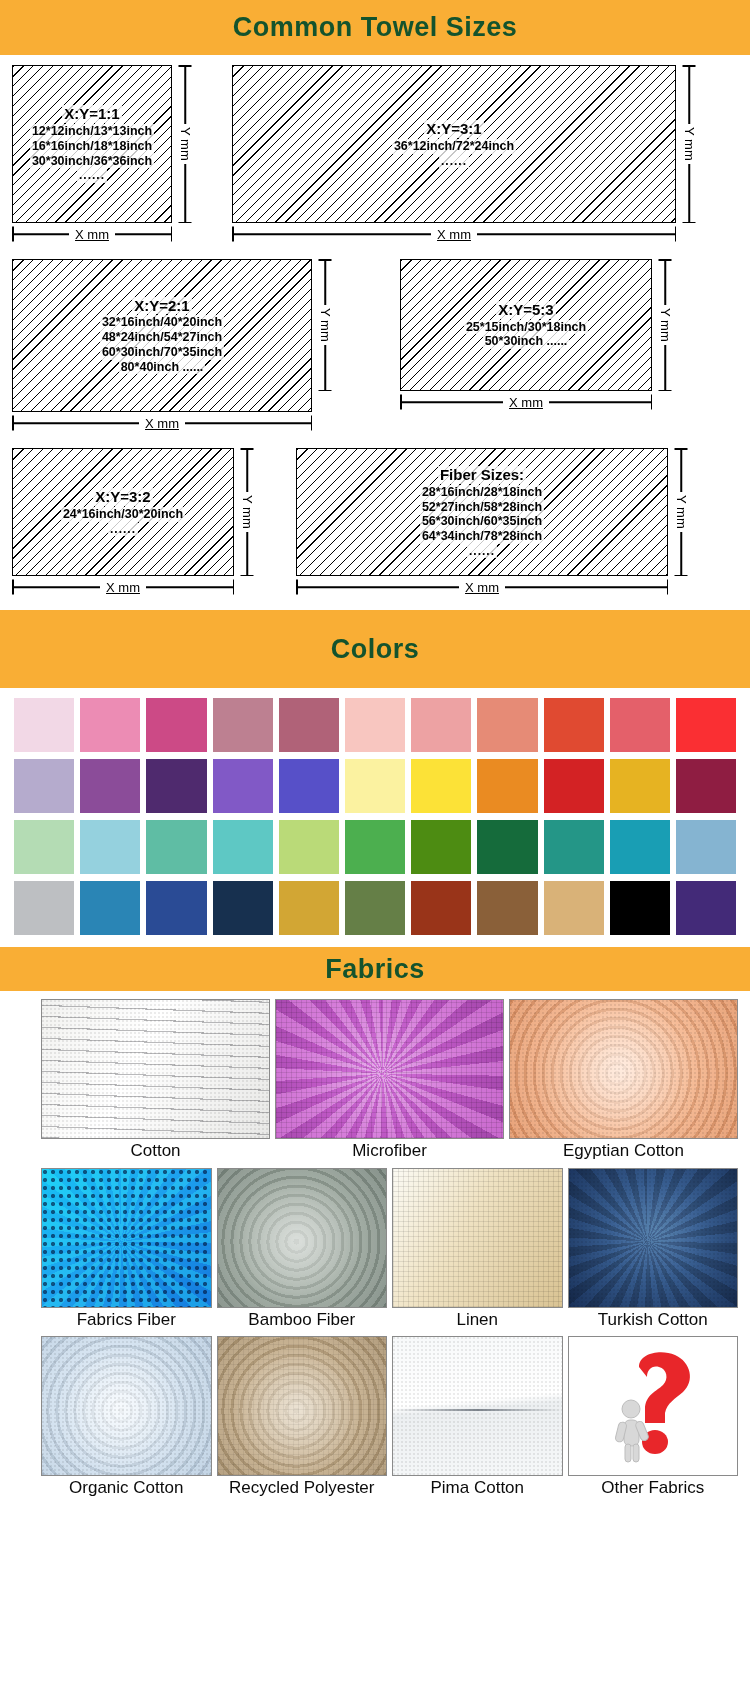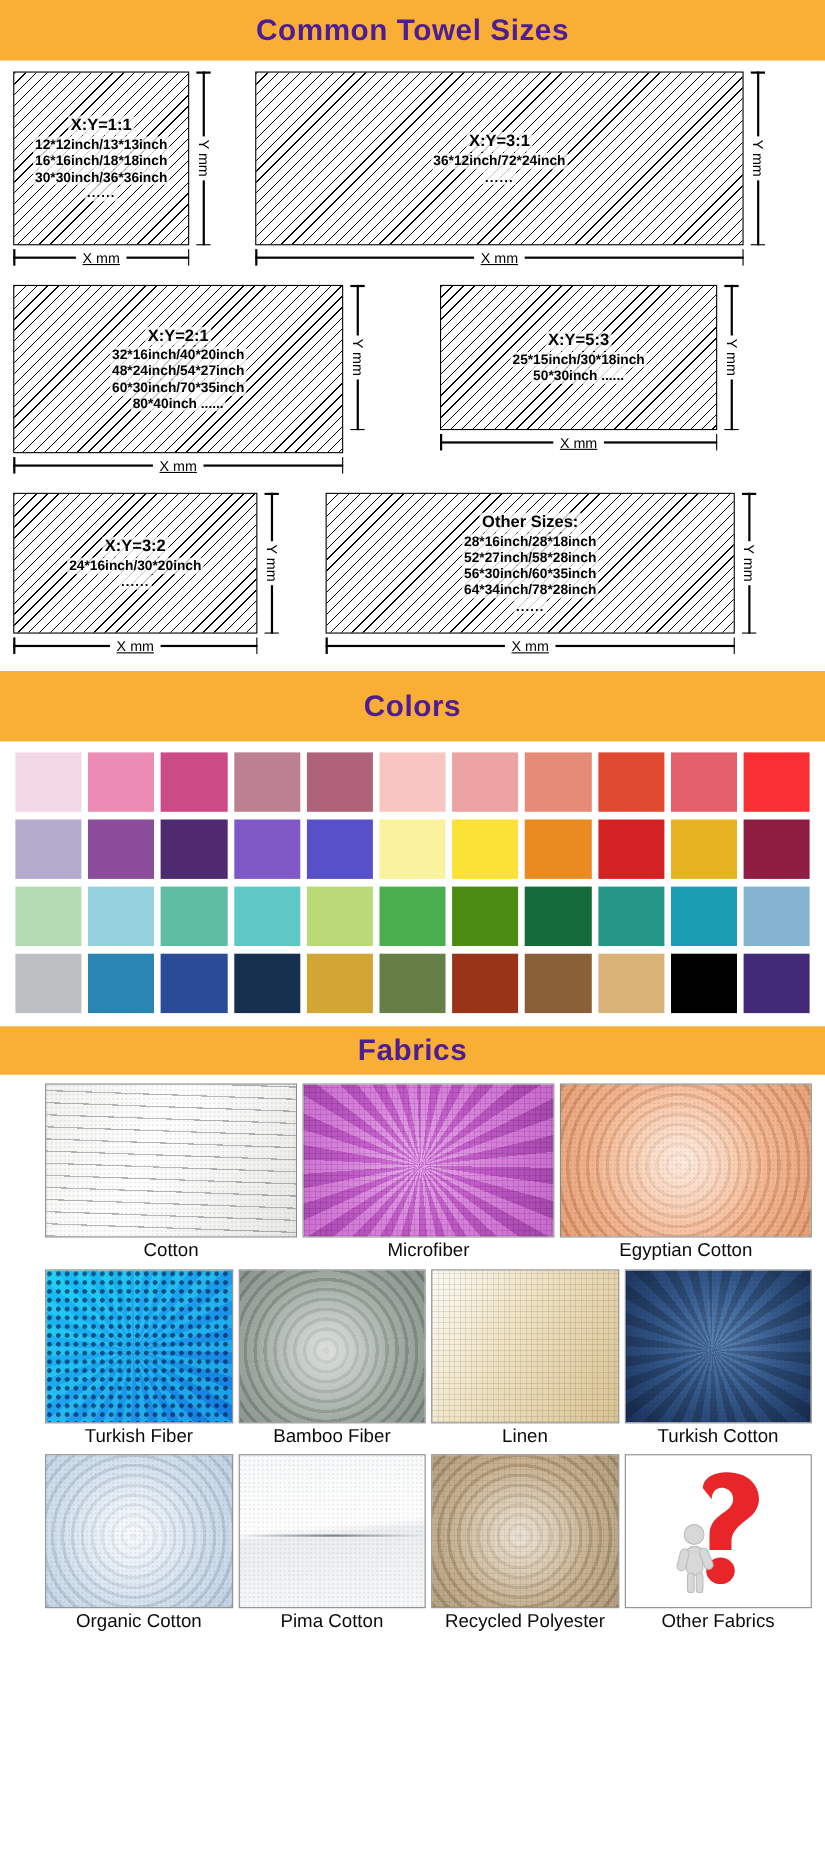--- a/index.html
+++ b/index.html
@@ -8,27 +8,27 @@
     height: 1681px;
     background: #ffffff;
     font-family: "Liberation Sans", sans-serif;
     overflow: hidden;
   }
 
   
   .banner {
     background: #f9ae35;
     text-align: center;
-    color: #4c1d95;
+    color: #14532d;
     font-weight: bold;
     letter-spacing: .5px;
   }
   .banner-title { font-size: 27px; line-height: 1; }
   #banner-sizes   { height: 55px; display: flex; align-items: center; justify-content: center; }
-  #banner-colors  { height: 64px; display: flex; align-items: center; justify-content: center; }
+  #banner-colors  { height: 78px; display: flex; align-items: center; justify-content: center; }
   #banner-fabrics { height: 44px; display: flex; align-items: center; justify-content: center; }
 
   
   .sizes-area { padding: 10px 12px 8px 12px; }
   .size-row { display: flex; margin-bottom: 14px; }
   .size-row:last-child { margin-bottom: 4px; }
 
   
   .hatch {
     position: relative;
@@ -353,21 +353,21 @@
         <span class="bar"></span>
           <span class="cap-l"></span>
           <span class="cap-r"></span>
         <span class="xlabel">X mm</span>
       </div>
     </div>
 
     <div class="colwrap" style="margin-left:36px;">
       <div class="cellwrap">
         <div class="hatch" style="width:372px;height:128px;">
-          <div class="txt ratio">Other Sizes:</div>
+          <div class="txt ratio">Fiber Sizes:</div>
           <div class="txt line">28*16inch/28*18inch</div>
           <div class="txt line">52*27inch/58*28inch</div>
           <div class="txt line">56*30inch/60*35inch</div>
           <div class="txt line">64*34inch/78*28inch</div>
           <div class="txt dots">......</div>
         </div>
         <div class="ydim" style="height:128px;">
           <span class="bar"></span>
             <span class="cap-t"></span>
             <span class="cap-b"></span>
@@ -473,21 +473,21 @@
       <div class="fab-label">Egyptian Cotton</div>
     </div>
   </div>
 
   <div class="fab-row">
     <div class="fab-cell">
       <div class="fab-img bg-cooling">
         <div class="sw swirl-a" style="opacity:.4"></div>
           <div class="mesh"></div>
       </div>
-      <div class="fab-label">Turkish Fiber</div>
+      <div class="fab-label">Fabrics Fiber</div>
     </div>
     <div class="fab-cell">
       <div class="fab-img bg-bamboo">
         <div class="sw swirl-b"></div>
       </div>
       <div class="fab-label">Bamboo Fiber</div>
     </div>
     <div class="fab-cell">
       <div class="fab-img bg-linen">
         <div class="weave" style="opacity:.9"></div>
@@ -505,32 +505,32 @@
 
   <div class="fab-row">
     <div class="fab-cell">
       <div class="fab-img bg-organic">
         <div class="sw swirl-b"></div>
           <div class="terry"></div>
       </div>
       <div class="fab-label">Organic Cotton</div>
     </div>
     <div class="fab-cell">
+      <div class="fab-img bg-recycled">
+        <div class="sw swirl-b"></div>
+          <div class="weave" style="opacity:.55"></div>
+      </div>
+      <div class="fab-label">Recycled Polyester</div>
+    </div>
+    <div class="fab-cell">
       <div class="fab-img bg-pima">
         <div class="terry"></div>
         <div style="position:absolute;left:0;right:0;top:52%;height:2px;background:linear-gradient(90deg,rgba(120,128,135,0),rgba(90,98,108,.75),rgba(120,128,135,0));"></div>
       </div>
       <div class="fab-label">Pima Cotton</div>
-    </div>
-    <div class="fab-cell">
-      <div class="fab-img bg-recycled">
-        <div class="sw swirl-b"></div>
-          <div class="weave" style="opacity:.55"></div>
-      </div>
-      <div class="fab-label">Recycled Polyester</div>
     </div>
     <div class="fab-cell">
       <div class="fab-img bg-other">
         <div class="qmark-wrap">
           <svg width="96" height="118" viewBox="0 0 96 118" aria-hidden="true">
             <path d="M34 20 C34 6, 56 2, 70 8 C86 15, 90 34, 78 45 C70 52, 62 56, 60 66 L60 76 L40 76 L40 62 C40 48, 52 44, 58 38 C64 32, 62 22, 54 20 C47 18, 42 23, 42 30 Z" fill="#e8262a"></path>
             <ellipse cx="50" cy="95" rx="13" ry="12" fill="#e8262a"></ellipse>
             <g fill="#d8d8d8" stroke="#bdbdbd" stroke-width="1">
               <circle cx="26" cy="62" r="9"></circle>
               <rect x="19" y="73" width="15" height="26" rx="6"></rect>

